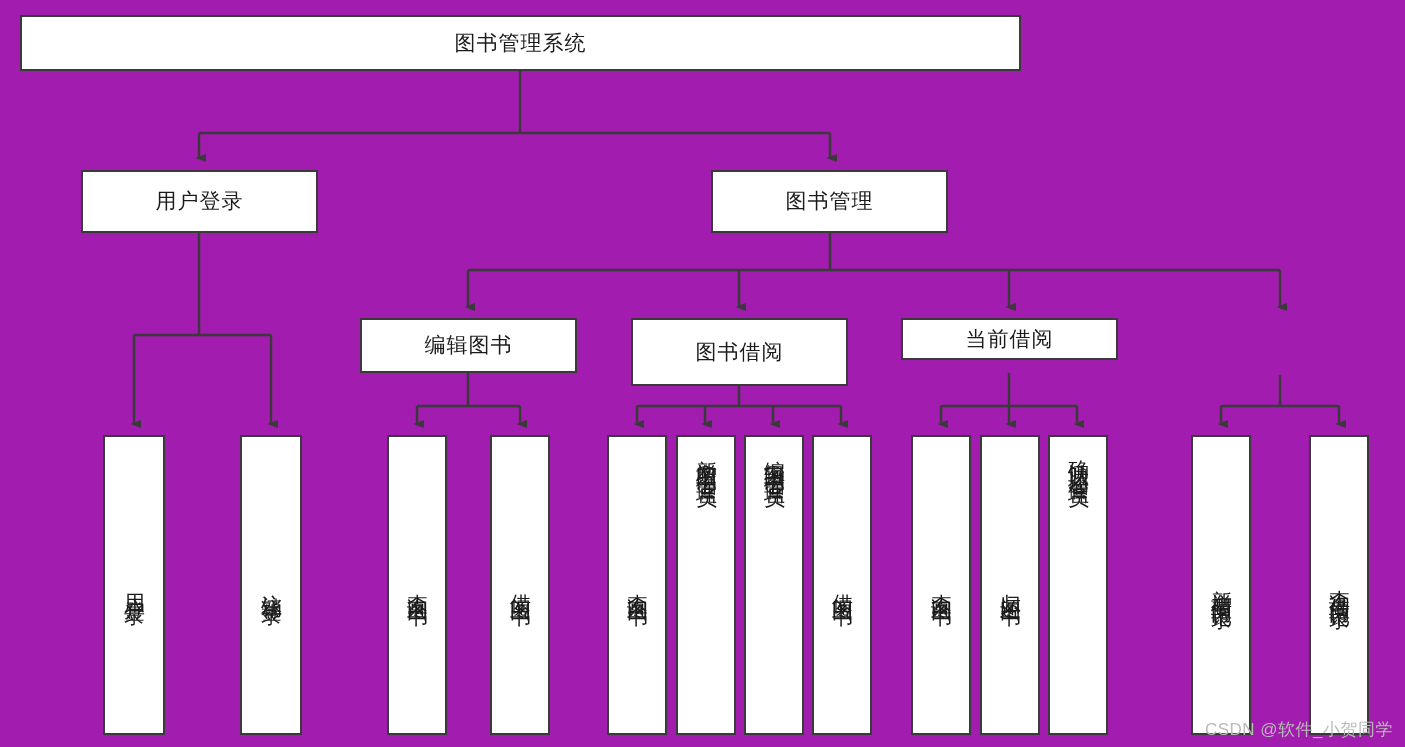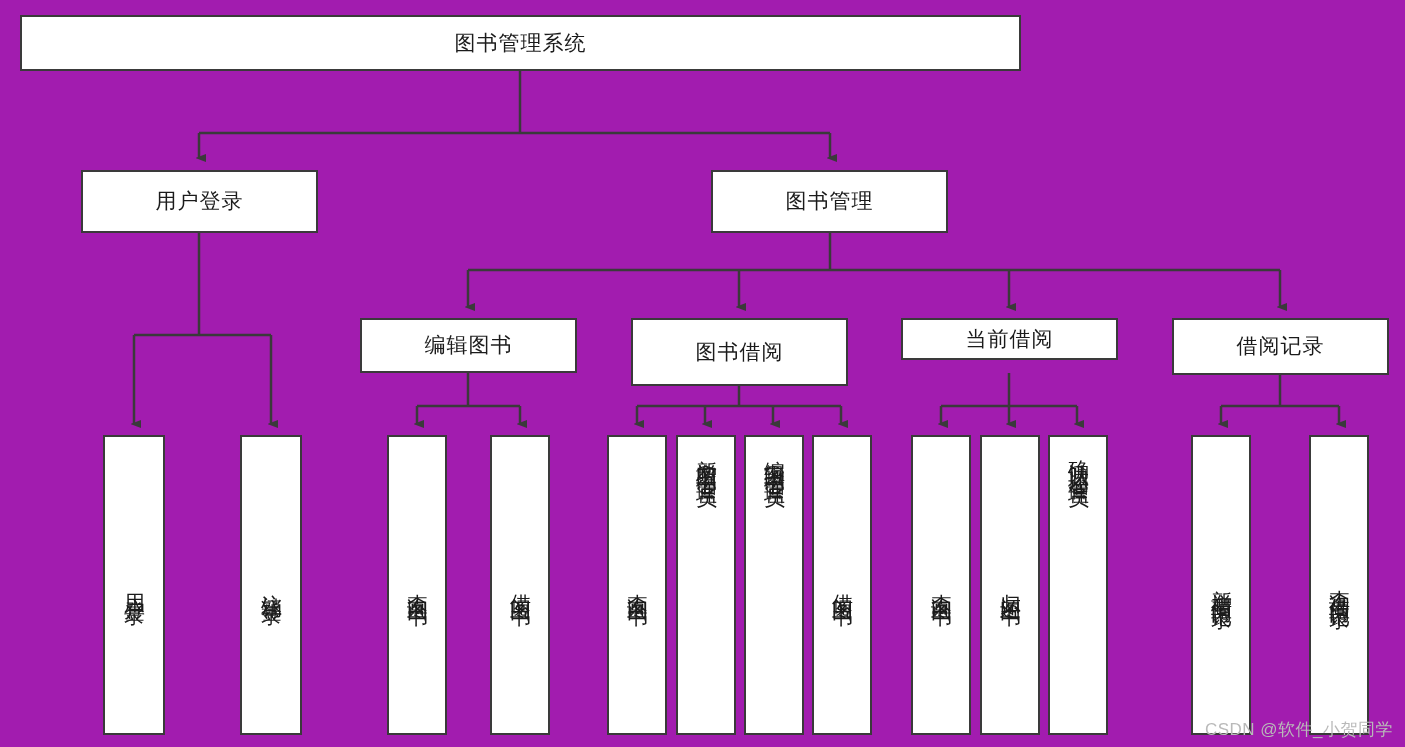--- a/index.html
+++ b/index.html
@@ -134,23 +134,20 @@
 
   <div class="node horiz" style="left:360px; top:318px; width:217px; height:55px;">
     <span class="label">编辑图书</span>
   </div>
   <div class="node horiz" style="left:631px; top:318px; width:217px; height:68px;">
     <span class="label">图书借阅</span>
   </div>
   <div class="node horiz" style="left:901px; top:318px; width:217px; height:42px;">
     <span class="label">当前借阅</span>
   </div>
-  <div class="node horiz" style="left:1172px; top:318px; width:217px; height:57px;">
-    <span class="label">借阅记录</span>
-  </div>
 
   <div class="node vert" style="left:103px; top:435px; width:62px; height:300px;">
     <span class="label">用户登录</span>
   </div>
   <div class="node vert" style="left:240px; top:435px; width:62px; height:300px;">
     <span class="label">注销登录</span>
   </div>
 
   <div class="node vert" style="left:387px; top:435px; width:60px; height:300px;">
     <span class="label">查询图书</span>

